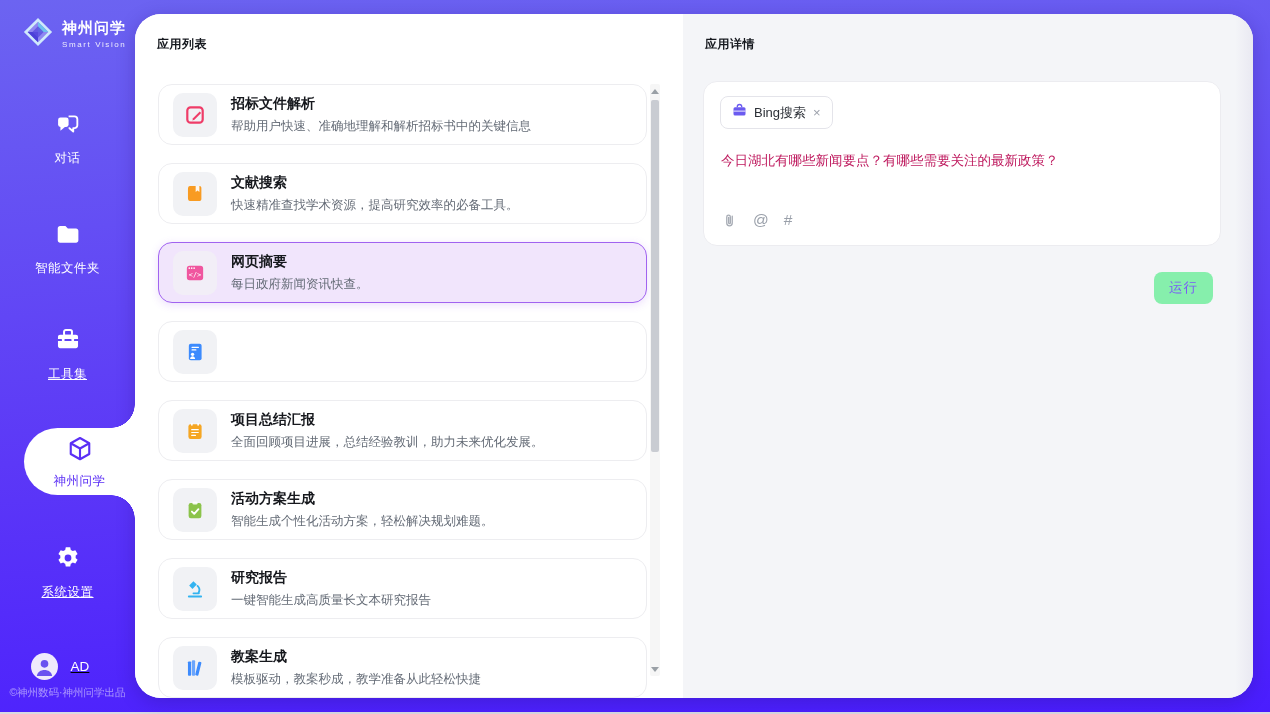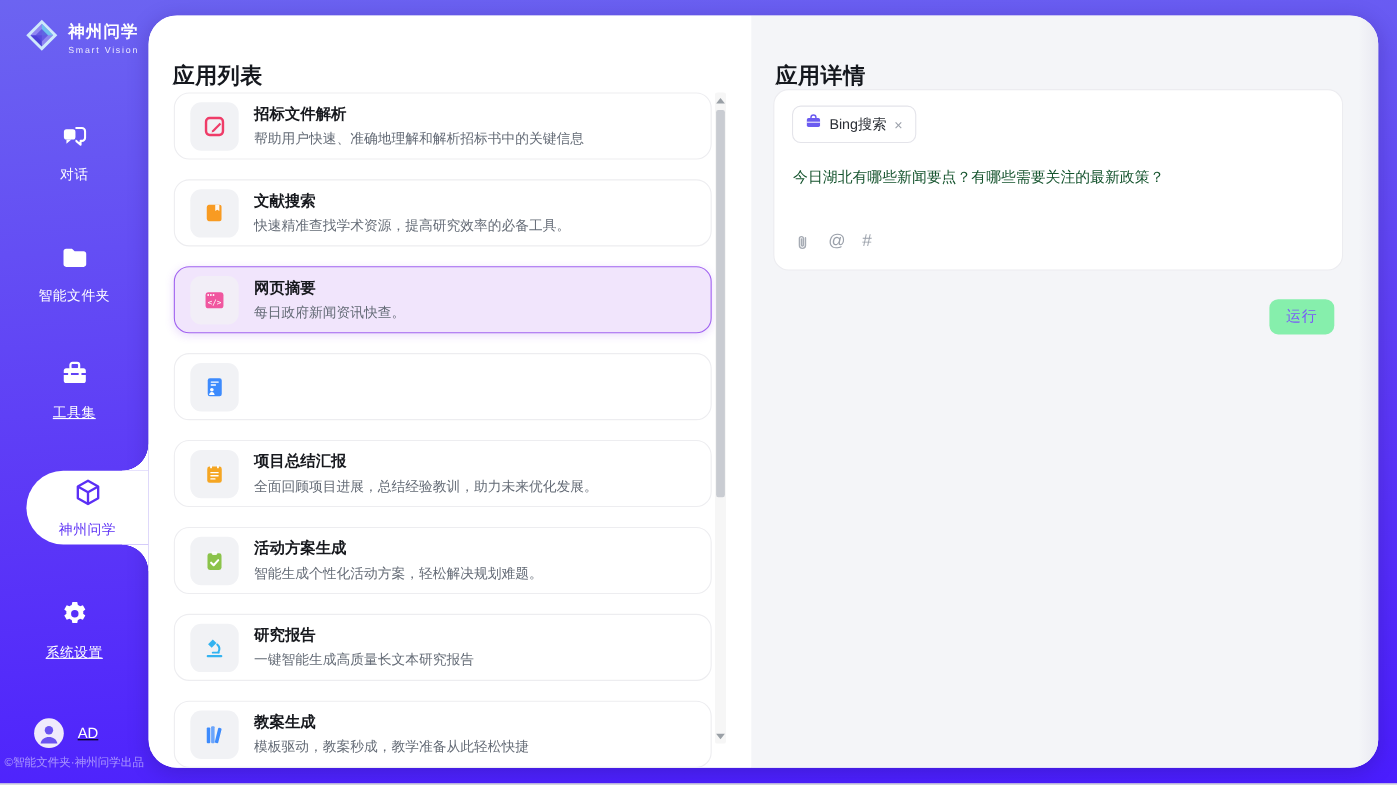--- a/index.html
+++ b/index.html
@@ -13,21 +13,21 @@
 
   
   .shell { position:absolute; left:135px; top:14px; width:1118px; height:684px;
            border-radius:26px; overflow:hidden; display:flex; background:#fff;
            box-shadow:0 4px 18px rgba(30,10,110,.25); z-index:1; }
   .list-panel { position:relative; width:548px; background:#fff; }
   .detail-panel { position:relative; flex:1; background:#f4f5f8; }
   .detail-panel::after { content:""; position:absolute; right:0; top:0; bottom:0; width:18px;
            background:linear-gradient(to right, rgba(0,0,0,0), rgba(60,40,140,.06)); pointer-events:none; }
 
-  .panel-title { position:absolute; left:22px; top:41px; font-size:20px; font-weight:bold; color:#15181e; letter-spacing:.5px;font-family:Liberation Serif, serif; }
+  .panel-title { position:absolute; left:22px; top:22px; font-size:12px; font-weight:bold; color:#15181e; letter-spacing:.5px;font-family:Liberation Serif, serif; }
 
   
   .sidebar { position:absolute; left:0; top:0; width:135px; height:712px; z-index:2; }
   .logo { position:absolute; left:22px; top:16px; display:flex; align-items:center; gap:8px; }
   .logo-text .t1 { color:#fff; font-size:15px; font-weight:bold; letter-spacing:1px; }
   .logo-text .t2 { color:rgba(255,255,255,.88); font-size:8px; letter-spacing:1.6px; margin-top:2px; }
 
   .nav-item { position:absolute; left:0; width:135px; display:flex; flex-direction:column; align-items:center; gap:8px; cursor:pointer; }
   .nav-item .lbl { color:#fff; font-size:12.5px; letter-spacing:.5px; }
   .nav-item .lbl.underline { text-decoration:underline; }
@@ -64,21 +64,21 @@
   .tri-down { width:0; height:0; border-left:4px solid transparent; border-right:4px solid transparent; border-top:5px solid #9aa0a6; }
   .sb-thumb { position:absolute; left:1px; top:16px; width:8px; height:352px; background:#c9ccd2; border-radius:2px; cursor:pointer; }
 
   
   .prompt-card { position:absolute; left:20px; top:67px; width:518px; height:165px; background:#fff;
                  border:1px solid #ececf0; border-radius:14px; }
   .tool-tag { position:absolute; left:16px; top:14px; display:inline-flex; align-items:center; gap:7px;
               border:1px solid #e4e4ea; border-radius:8px; padding:6px 11px; background:#fff; cursor:pointer; }
   .tool-tag .tag-label { font-size:13px; color:#2b2f36; }
   .tool-tag .tag-close { font-size:13px; color:#9ca1ab; cursor:pointer; line-height:1; }
-  .prompt-text { position:absolute; left:17px; top:70px; right:16px; font-size:13.5px; color:#14532d; cursor:text; }
+  .prompt-text { position:absolute; left:17px; top:70px; right:16px; font-size:13.5px; color:#be185d; cursor:text; }
   .prompt-toolbar { position:absolute; left:17px; bottom:16px; display:flex; align-items:center; gap:15px; }
   .tb-icon { color:#9aa0aa; font-size:15.5px; cursor:pointer; display:flex; align-items:center; }
   .run-btn { position:absolute; right:40px; top:258px; background:#86efac; color:#7a5af8; font-size:13.5px;
              padding:7px 15px; border:none; border-radius:8px; cursor:pointer; letter-spacing:1px; }
 </style>
 </head>
 <body>
 
 <div class="page">
   <div class="frame"></div>
@@ -154,21 +154,21 @@
 
     <div class="user-row">
       <span class="avatar">
         <svg width="27" height="27" viewBox="0 0 24 24">
           <circle cx="12" cy="9.6" r="3.4" fill="#6a52f0"></circle>
           <path d="M5.2 20.4c.6-3.4 3.4-5.2 6.8-5.2s6.2 1.8 6.8 5.2z" fill="#6a52f0"></path>
         </svg>
       </span>
       <span class="user-name">AD</span>
     </div>
-    <div class="copyright">©智能文件夹·神州问学出品</div>
+    <div class="copyright">©神州数码·神州问学出品</div>
   </aside>
 
   <div class="shell">
 
     <section class="list-panel">
       <div class="panel-title">应用列表</div>
 
       <div class="cards">
 
         <div class="card">

